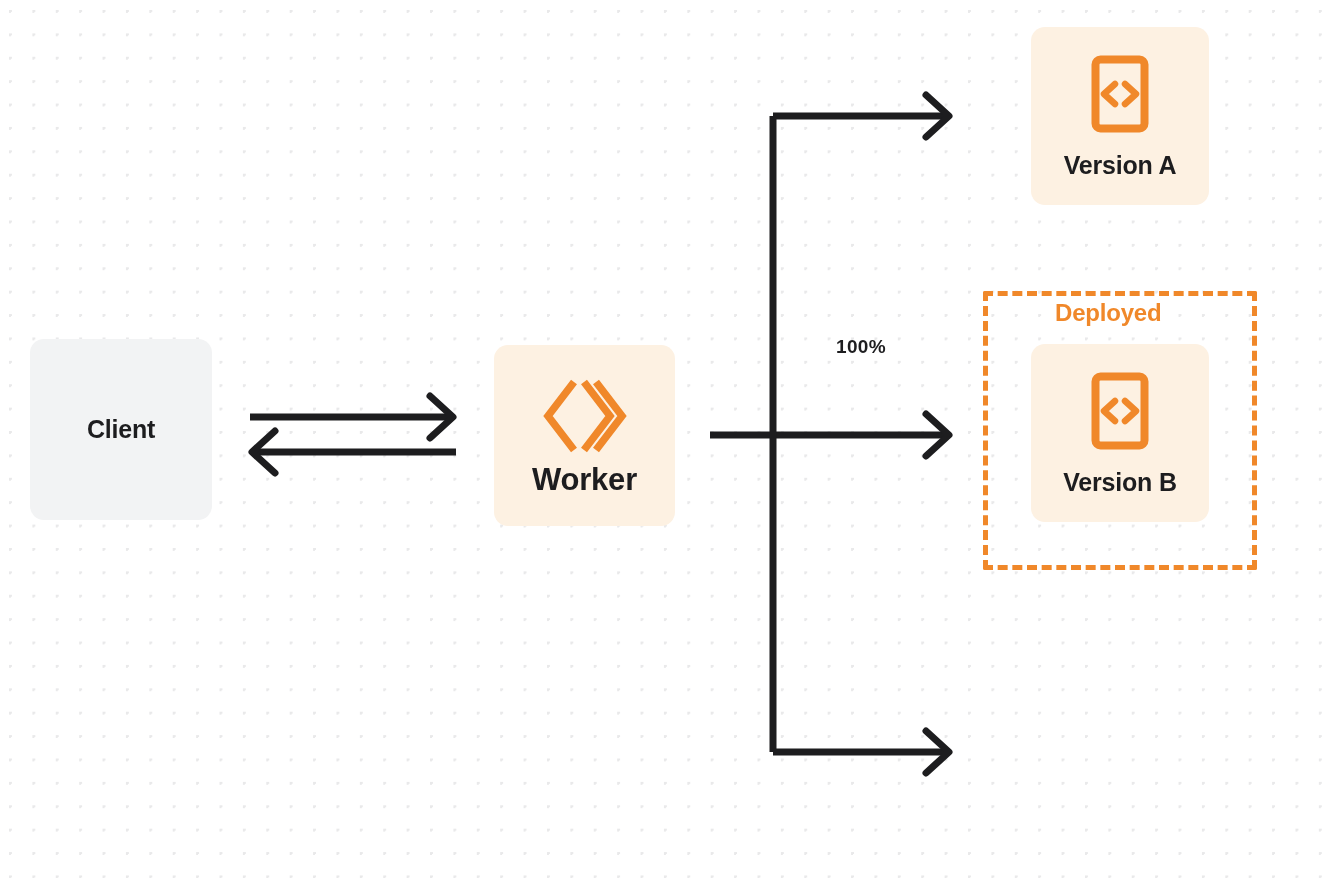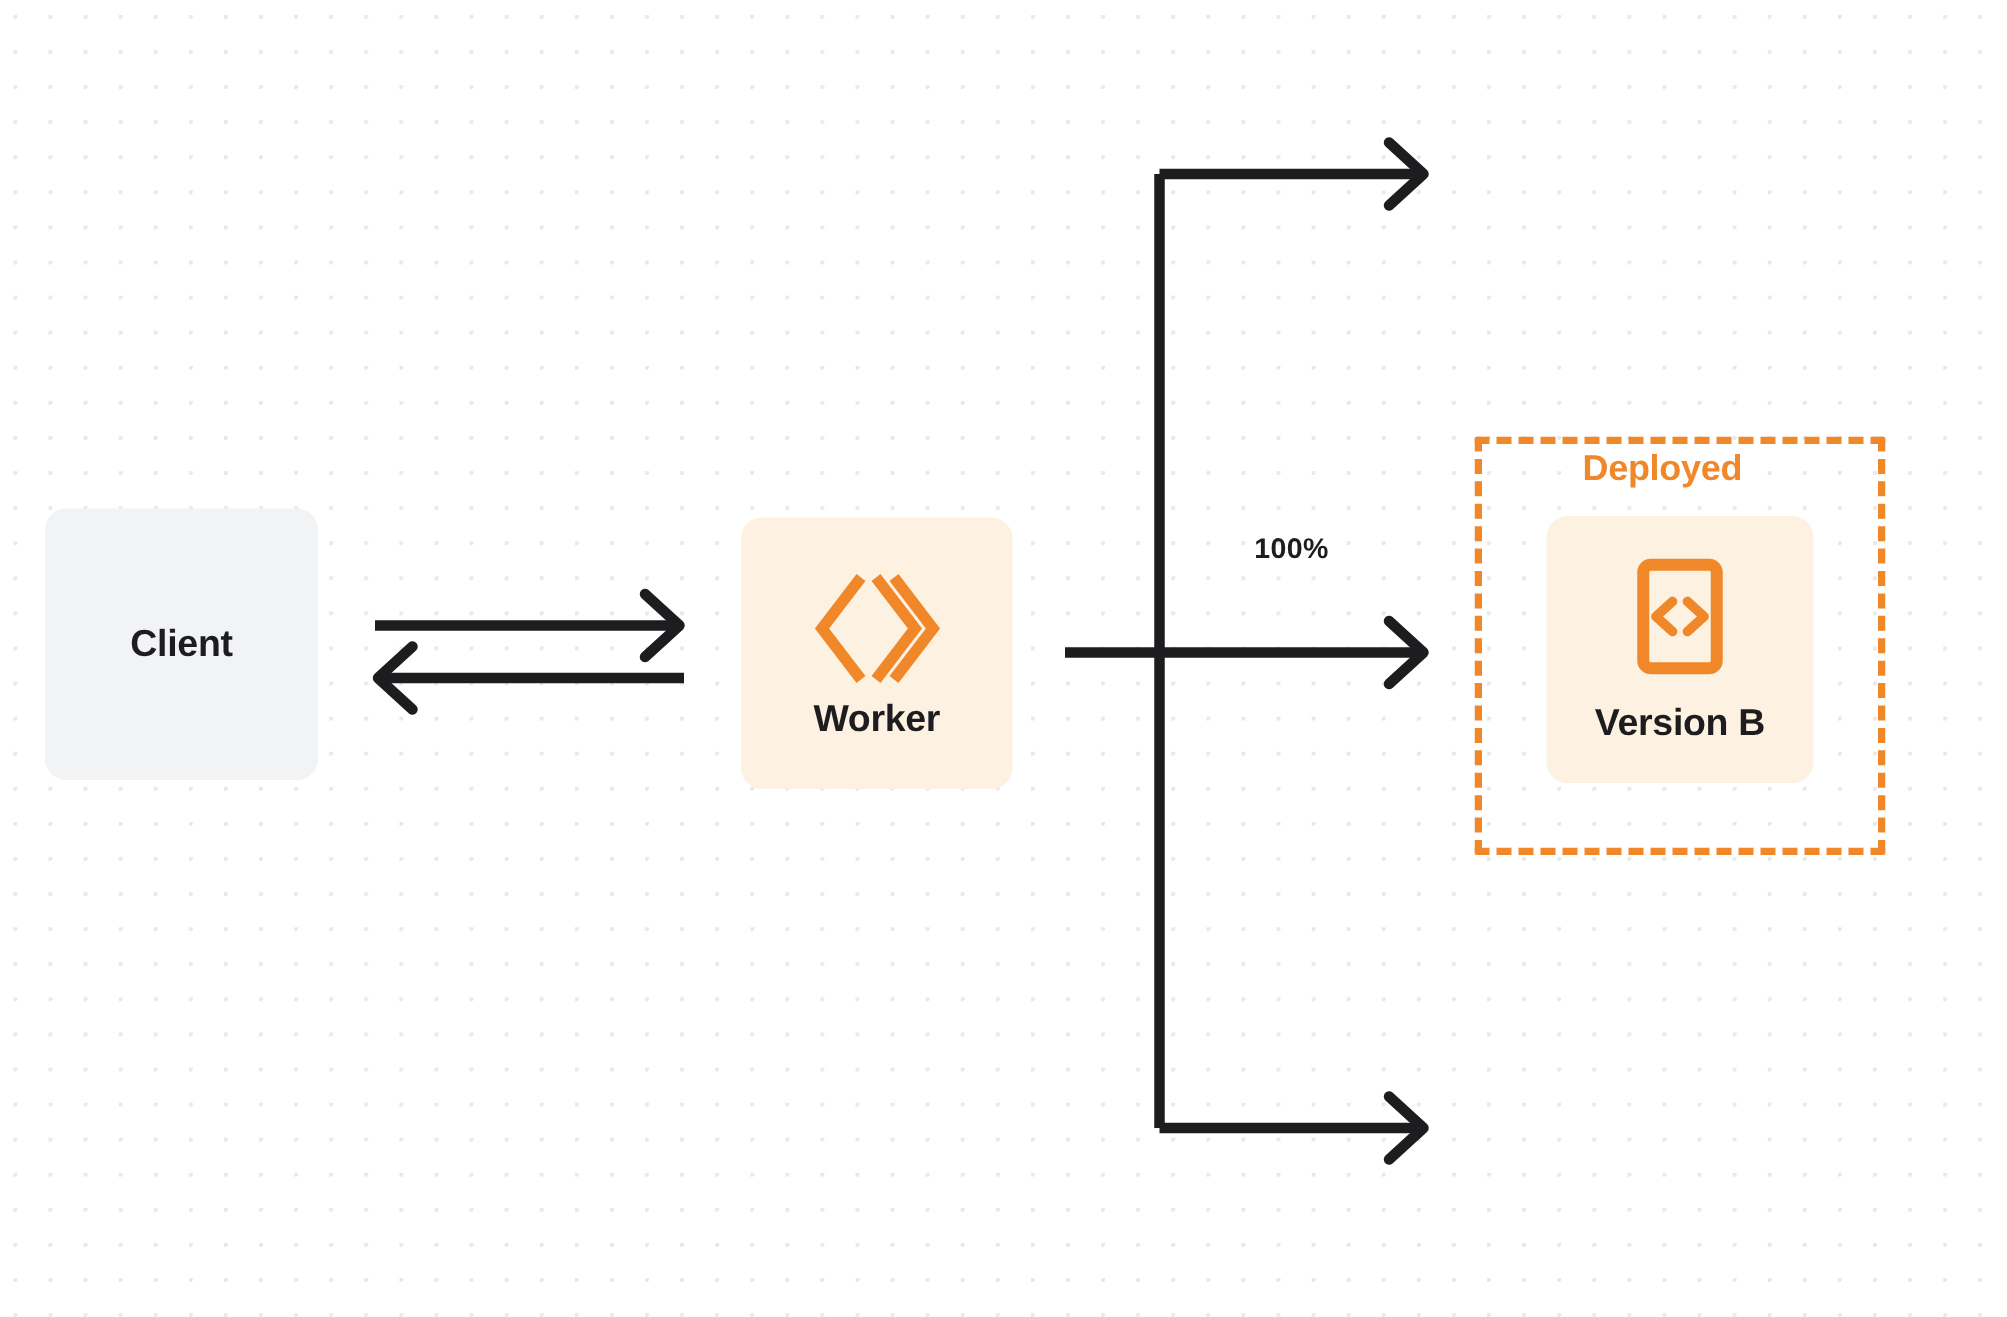--- a/index.html
+++ b/index.html
@@ -55,21 +55,21 @@
 
   
   #worker-node {
     left: 494px;
     top: 345px;
     width: 181px;
     height: 181px;
     background-color: #fdf1e2;
   }
   #worker-node .node-label {
-    font-size: 25px;
+    font-size: 31px;
     margin-top: 8px;
   }
 
   
   .version-node {
     left: 1031px;
     width: 178px;
     height: 178px;
     background-color: #fdf1e2;
   }
@@ -103,21 +103,21 @@
     font-weight: bold;
     line-height: 26px;
     letter-spacing: -0.2px;
     white-space: nowrap;
   }
 
   
   #traffic-label {
     position: absolute;
     left: 786px;
-    top: 350px;
+    top: 330px;
     width: 150px;
     text-align: center;
     color: #1d1d1f;
     font-size: 19px;
     font-weight: bold;
     line-height: 33px;
     letter-spacing: 0.3px;
   }
 
   
@@ -178,20 +178,32 @@
         <g fill="none" stroke="#f0882a" stroke-width="7.5" stroke-linecap="butt" stroke-linejoin="miter">
           <polyline points="31,6 5,40 31,74"></polyline>
           <polyline points="41,6 67,40 41,74"></polyline>
           <polyline points="53,6 79,40 53,74"></polyline>
         </g>
       </svg>
     </span>
     <div class="node-label">Worker</div>
   </div>
 
+  <div class="node version-node" id="version-a-node">
+    <span>
+      <svg class="icon-svg" width="58" height="78" viewBox="0 0 58 78" xmlns="http://www.w3.org/2000/svg">
+        <rect x="4.5" y="4.5" width="49" height="69" rx="5" ry="5" fill="none" stroke="#f0882a" stroke-width="8"></rect>
+        <g fill="none" stroke="#f0882a" stroke-width="6.5" stroke-linecap="round" stroke-linejoin="round">
+          <polyline points="24,29 13,39 24,49"></polyline>
+          <polyline points="34,29 45,39 34,49"></polyline>
+        </g>
+      </svg>
+    </span>
+    <div class="node-label">Version A</div>
+  </div>
 
   <div class="node version-node" id="version-b-node">
     <span>
       <svg class="icon-svg" width="58" height="78" viewBox="0 0 58 78" xmlns="http://www.w3.org/2000/svg">
         <rect x="4.5" y="4.5" width="49" height="69" rx="5" ry="5" fill="none" stroke="#f0882a" stroke-width="8"></rect>
         <g fill="none" stroke="#f0882a" stroke-width="6.5" stroke-linecap="round" stroke-linejoin="round">
           <polyline points="24,29 13,39 24,49"></polyline>
           <polyline points="34,29 45,39 34,49"></polyline>
         </g>
       </svg>

